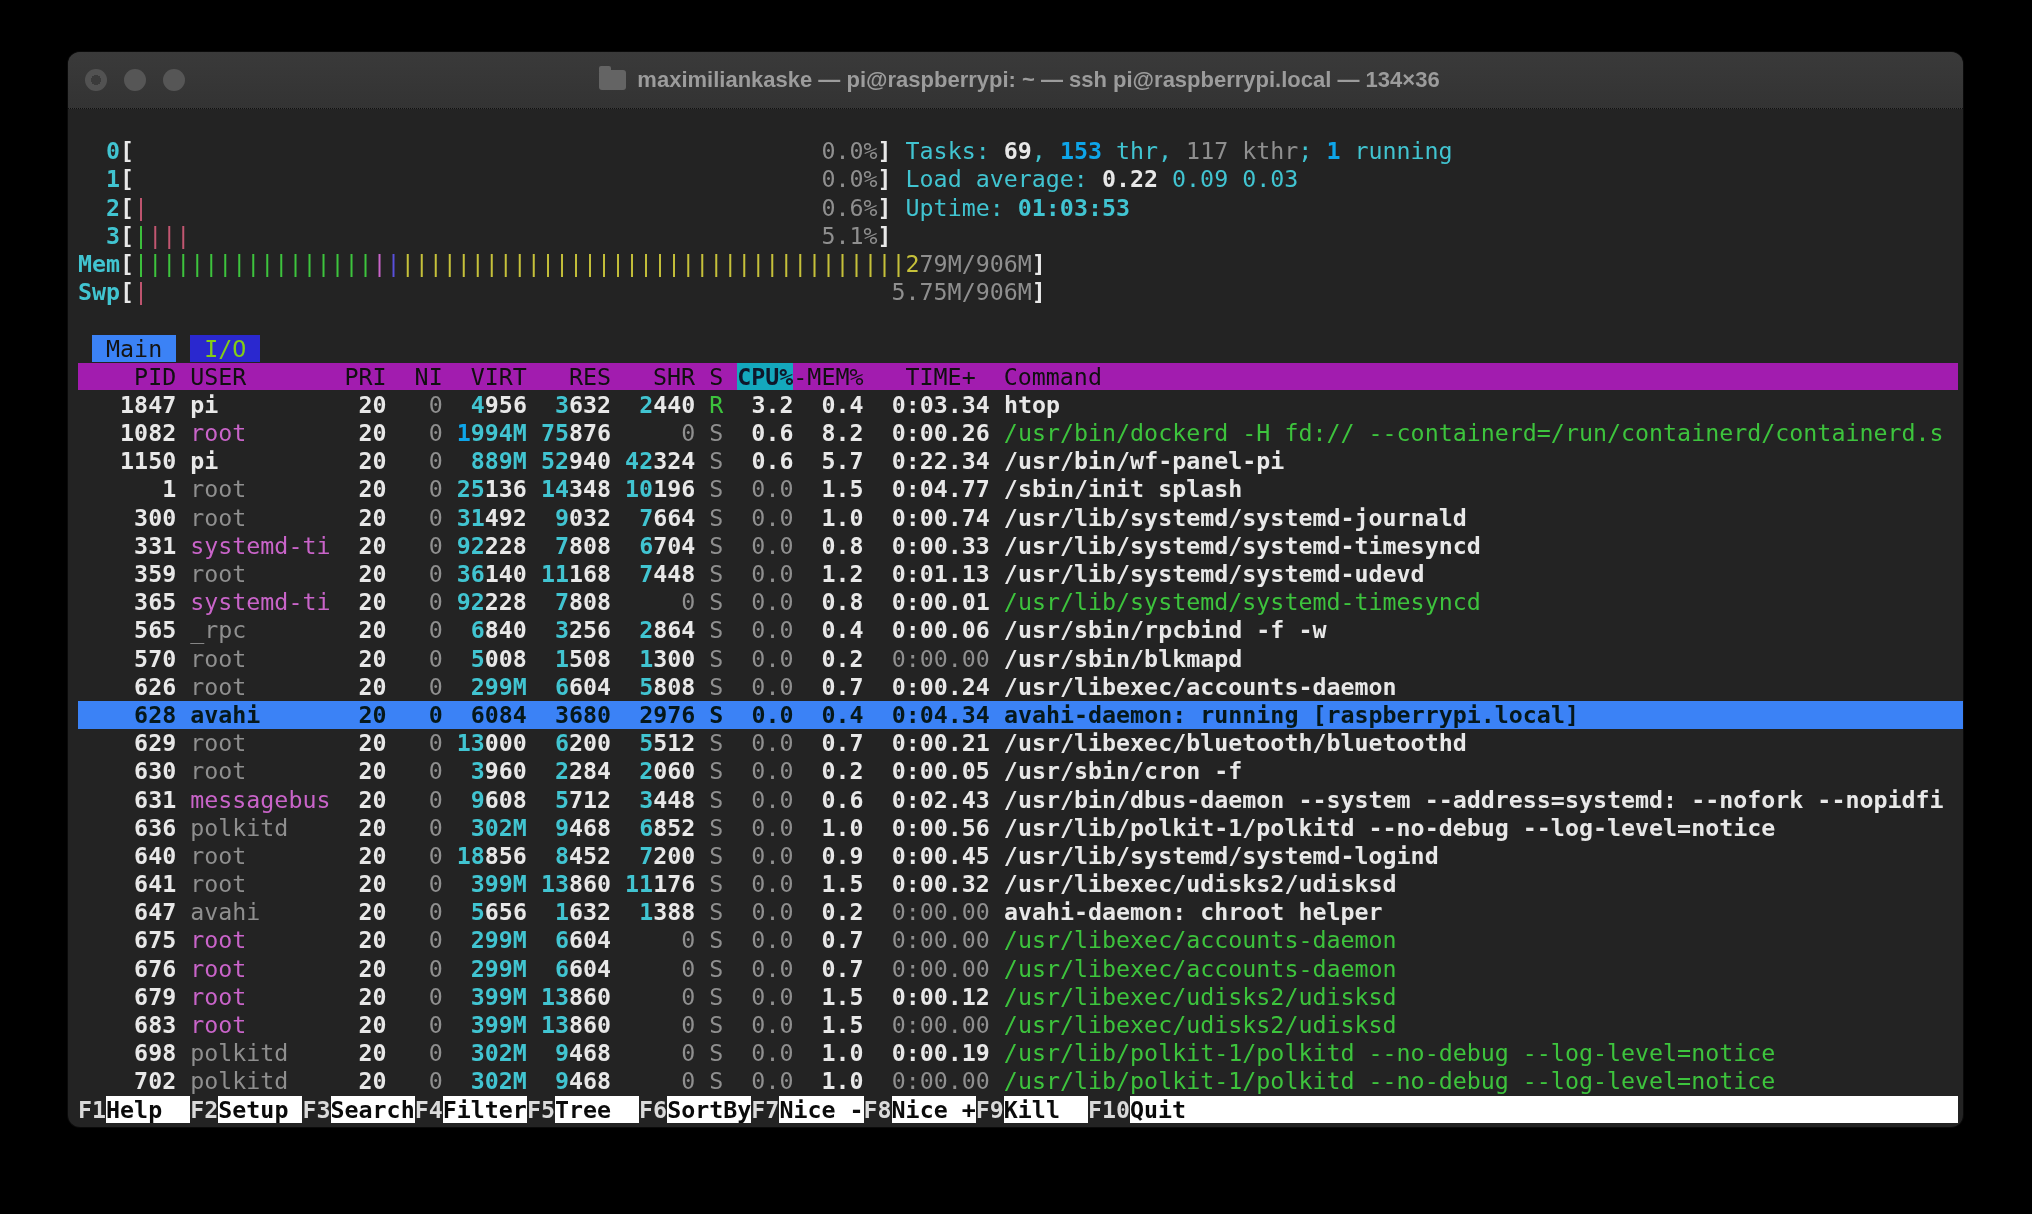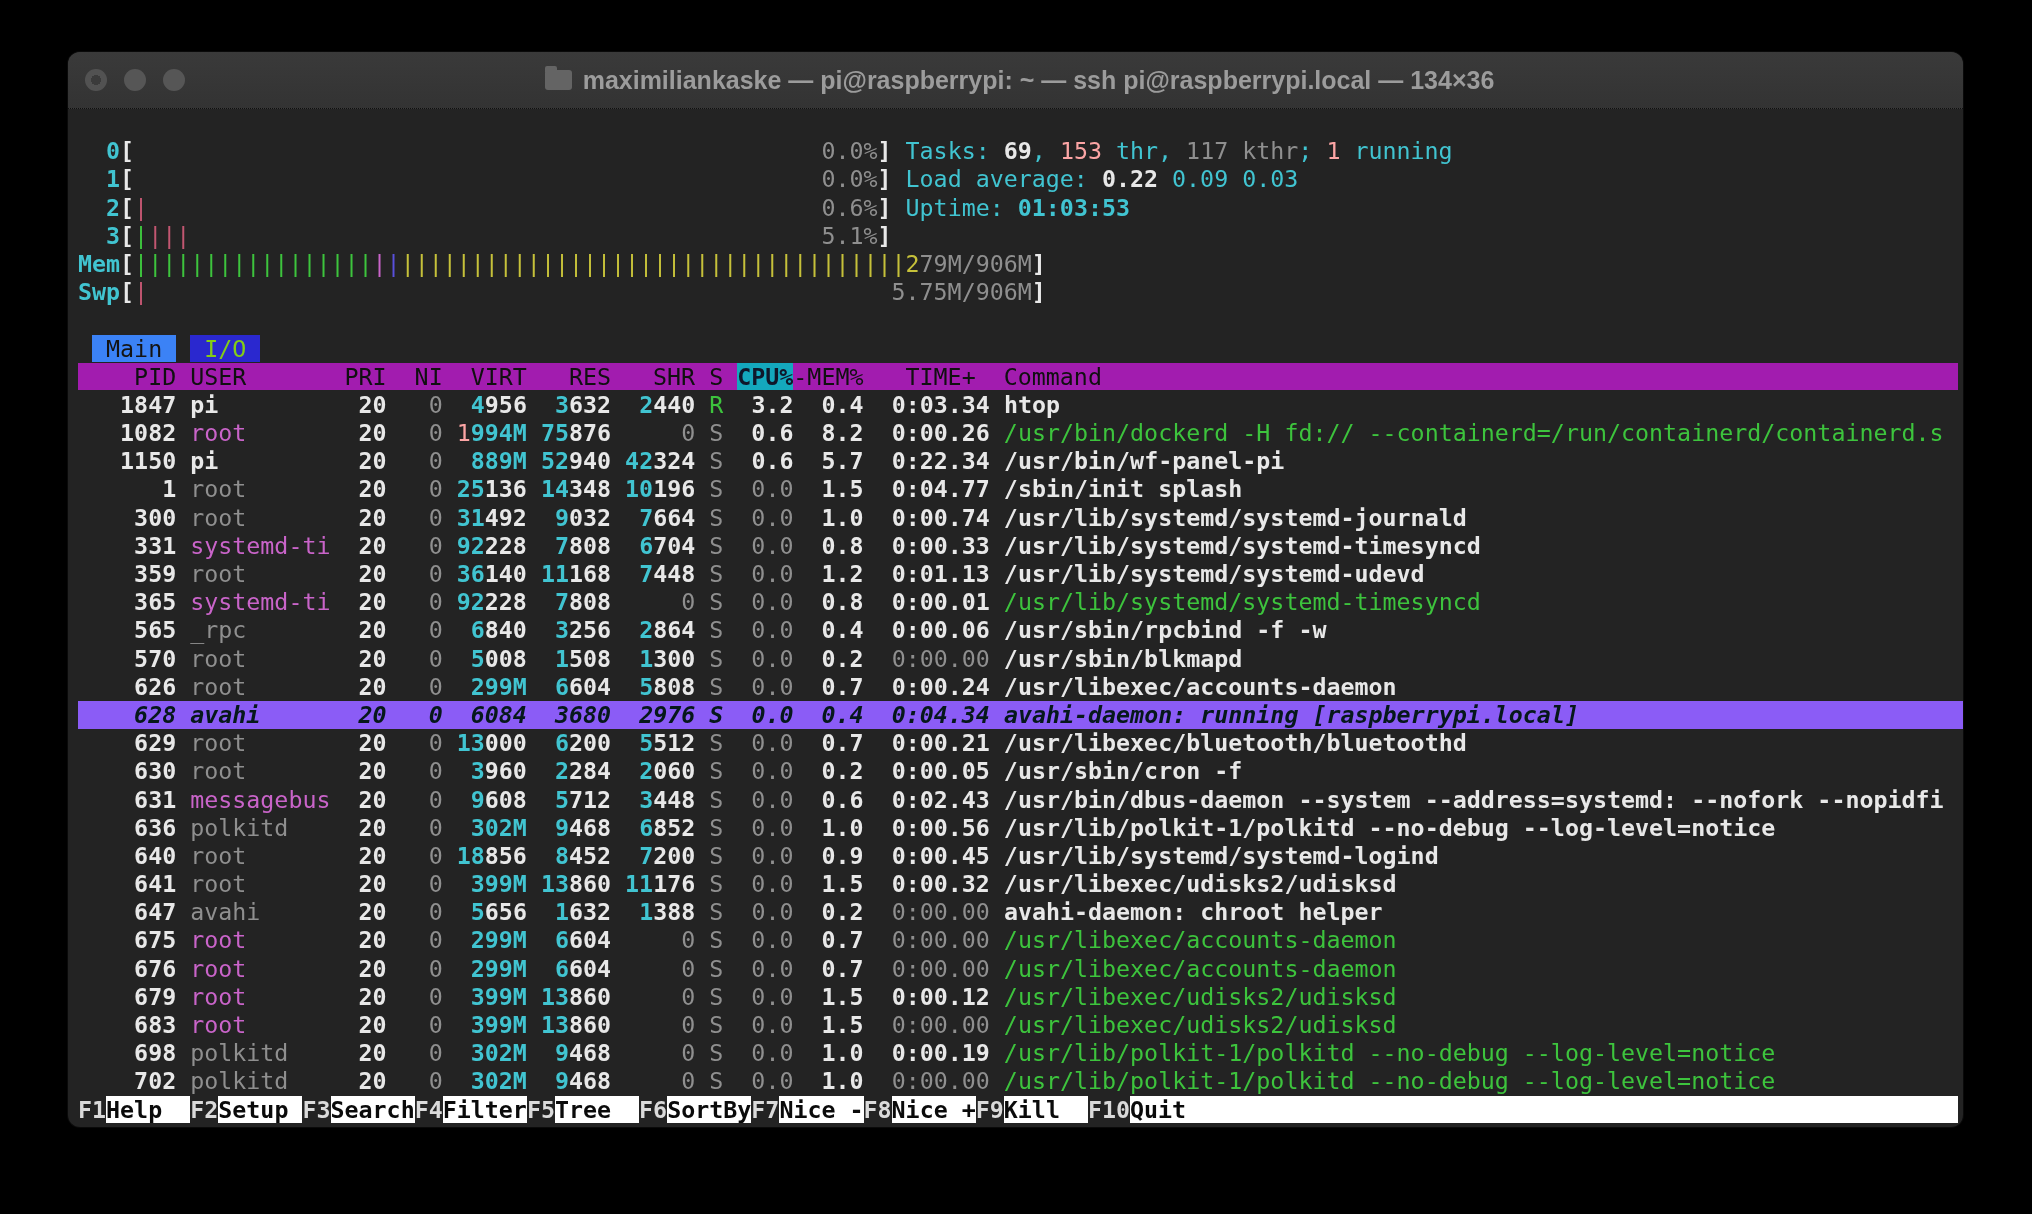--- a/index.html
+++ b/index.html
@@ -4,51 +4,51 @@
 <style>
   html,body{margin:0;padding:0;background:#000;width:2032px;height:1214px;overflow:hidden;}
   #window{
     position:absolute;left:68px;top:52px;width:1895px;height:1075px;
     background:#232323;border-radius:12px;overflow:hidden;
     box-shadow:0 0 0 1px #0a0a0a,0 25px 70px rgba(0,0,0,.65);
   }
   #titlebar{
     position:relative;height:56px;background:linear-gradient(#3a3a3a,#333333);
     border-bottom:1px dotted #0f0f0f;display:flex;align-items:center;justify-content:center;
-    font-family:"Liberation Sans",sans-serif;font-size:25px;font-weight:700;color:#9c9c9c;padding-left:8px;
+    font-family:"Liberation Sans",sans-serif;font-size:22px;font-weight:700;color:#9c9c9c;padding-left:8px;
   }
   .tl-btn{position:absolute;top:17px;width:22px;height:22px;border-radius:50%;background:#565656;}
   #btn-close{left:17px;background:radial-gradient(circle,#3b3b3b 0 5px,#525252 5px);}
   #btn-min{left:56px;}
   #btn-zoom{left:95px;}
   .folder-icon{position:relative;display:inline-block;width:27px;height:20px;background:#646464;
     border-radius:3px;margin-right:11px;vertical-align:-2px;}
   .folder-icon::before{content:"";position:absolute;top:-4px;left:0;width:12px;height:6px;
     background:#646464;border-radius:2px 2px 0 0;}
   #term{
     position:absolute;left:0;top:57px;right:0;bottom:0;padding-left:10px;padding-top:0;
     font-family:"DejaVu Sans Mono",monospace;font-size:23.3px;color:#dcdcdc;font-weight:400;
   }
   .tl{white-space:pre;height:28.2px;line-height:28.2px;}
   .c-w{color:#e8e8e8;font-weight:700;}
   .c-gy{color:#8f8f8f;}
   .c-cy{color:#41c4d1;}
   .c-cyb{color:#41c4d1;font-weight:700;}
   .c-g{color:#3dc43d;}
-  .c-gb{color:#fca5a5;font-weight:400;}
+  .c-gb{color:#0ea5e9;font-weight:700;}
   .c-mg{color:#c964c9;}
   .c-yl{color:#c6c13a;}
   .c-rd{color:#c25671;}
   .c-bl{color:#5950dc;}
   .c-hdr{background:#a21caf;color:#101010;font-weight:400;}
   .c-hdrs{background:#14a8bd;color:#0f172a;font-weight:700;}
   .c-tabm{background:#3b82f6;color:#141414;}
   .c-tabio{background:#2a28cf;color:#84cc16;}
   .c-sel{color:#06181b;font-weight:700;}
-  .row-selected{background:#8b5cf6;font-style:italic;}
+  .row-selected{background:#3b82f6;}
   .c-fk{color:#dadada;font-weight:700;}
   .c-fl{background:#ffffff;color:#0a0a0a;font-weight:700;}
 </style>
 </head>
 <body>
 
 <div id="window">
   <div id="titlebar">
     <span id="btn-close" class="tl-btn"></span>
     <span id="btn-min" class="tl-btn"></span>

